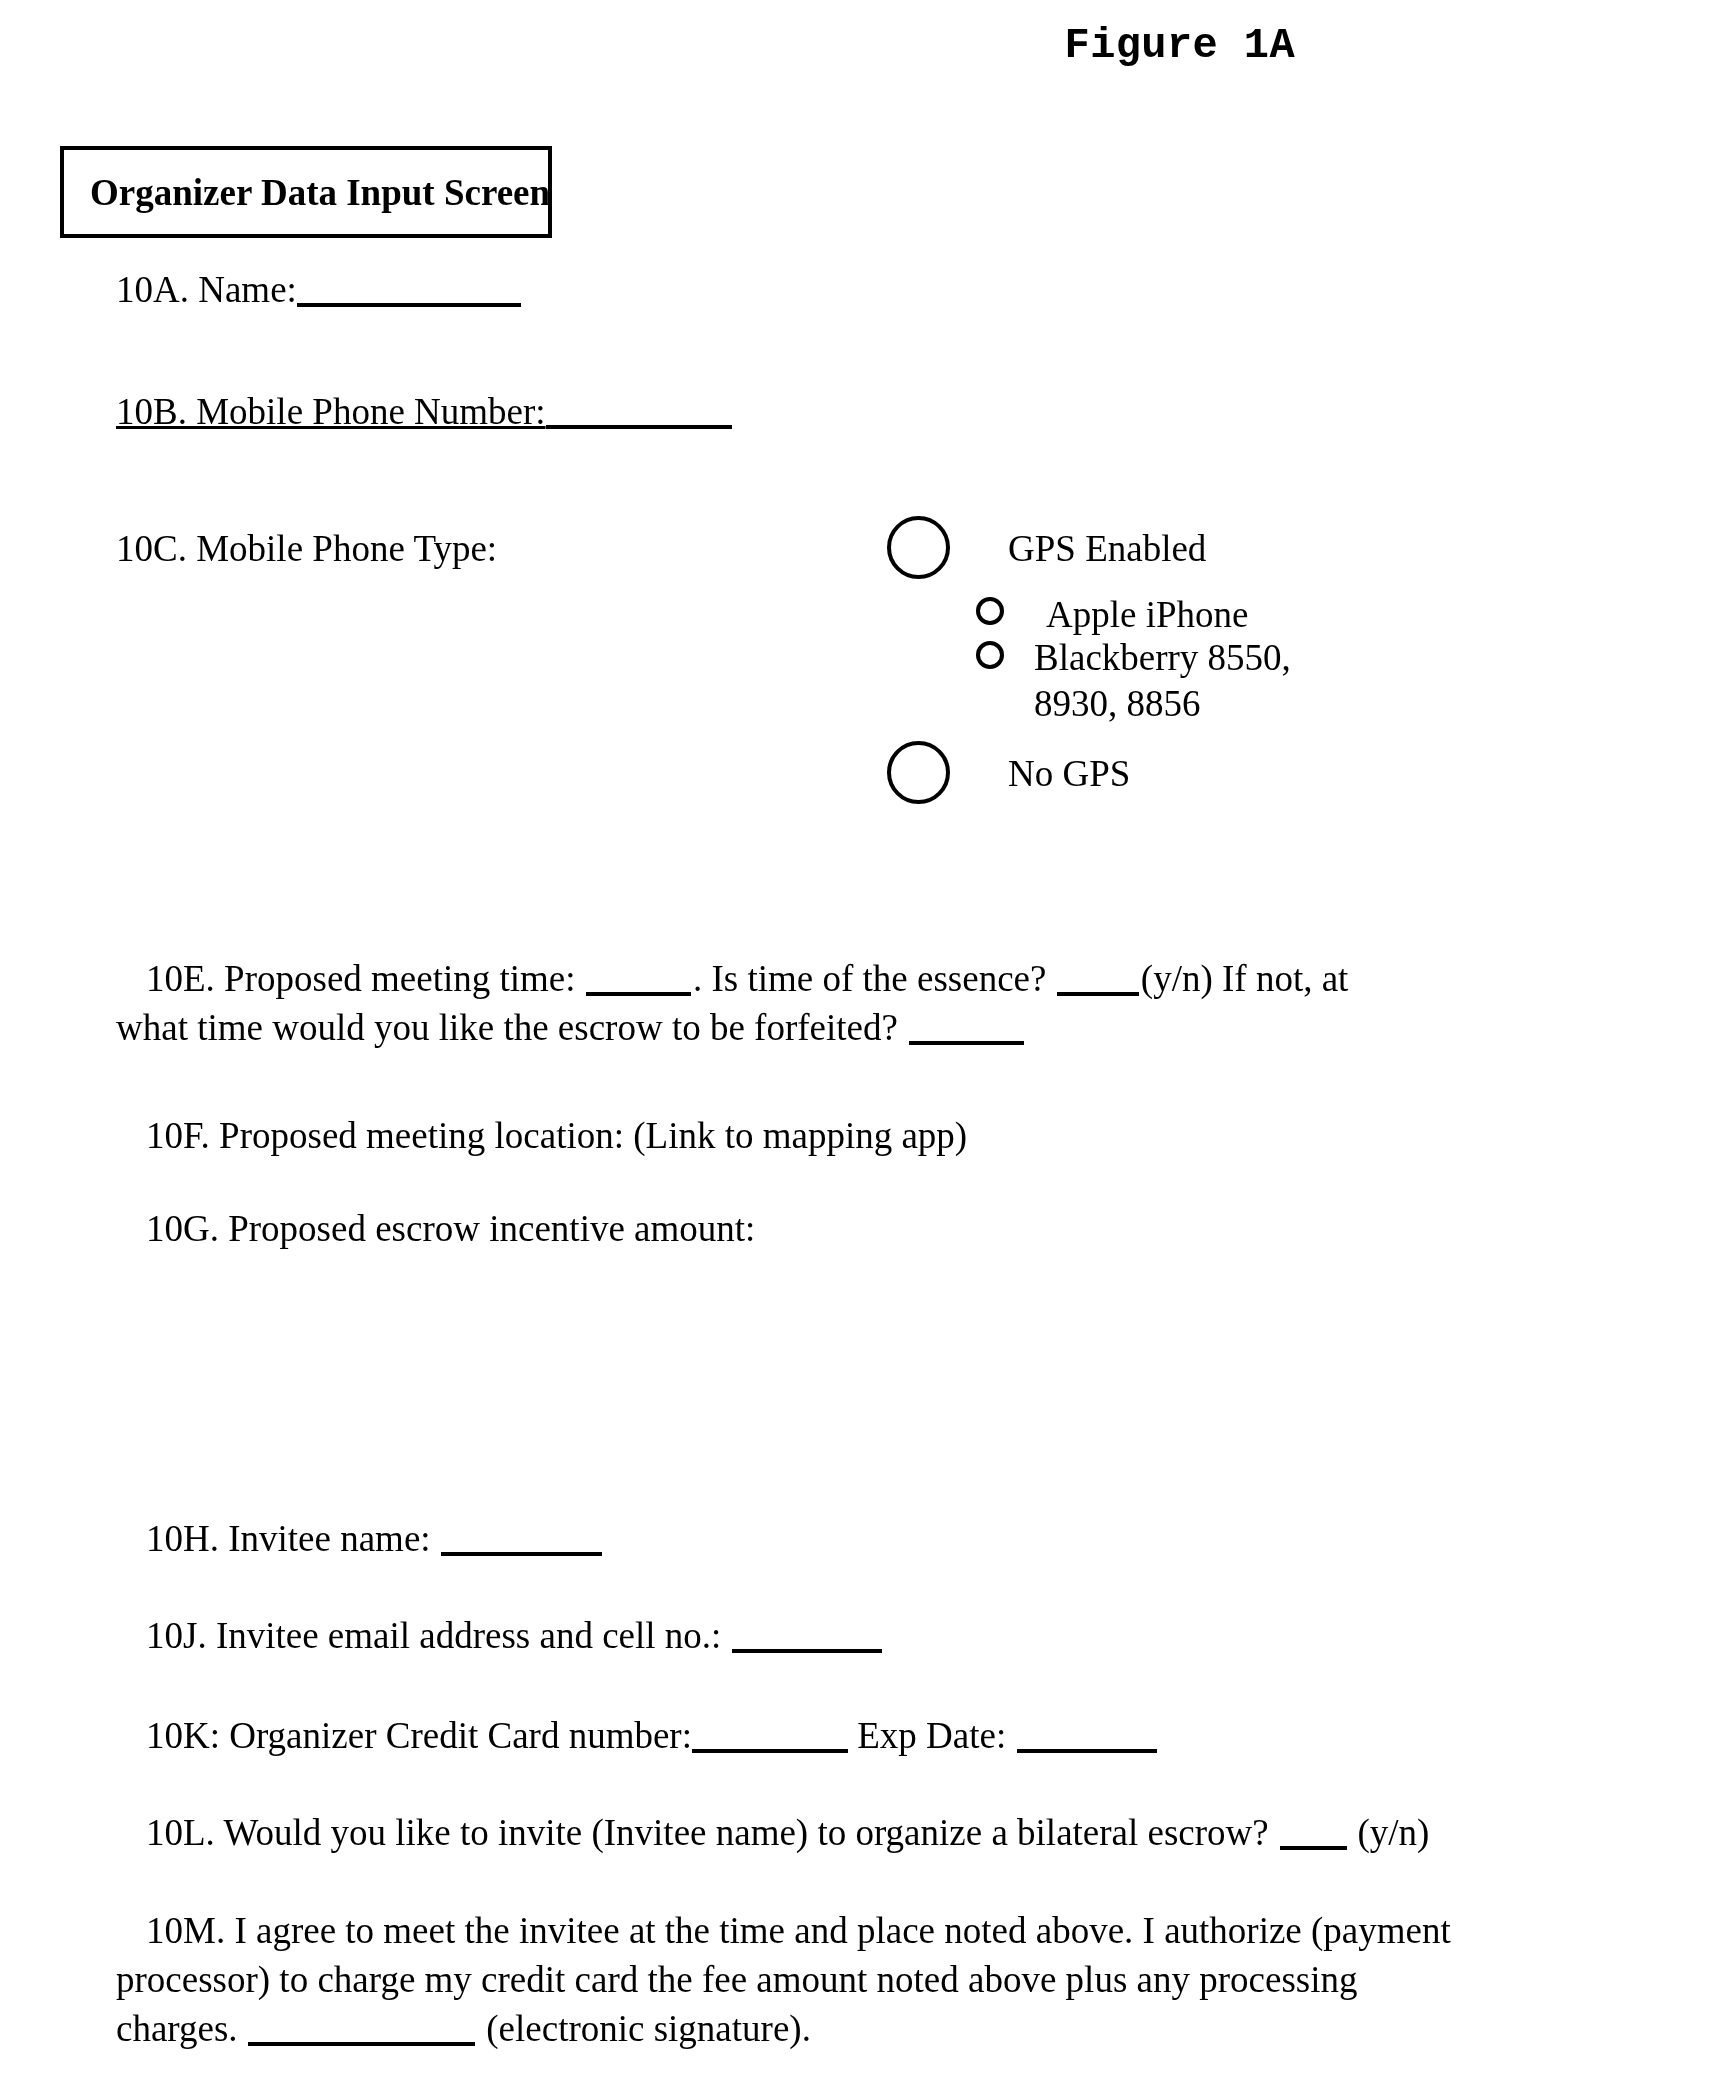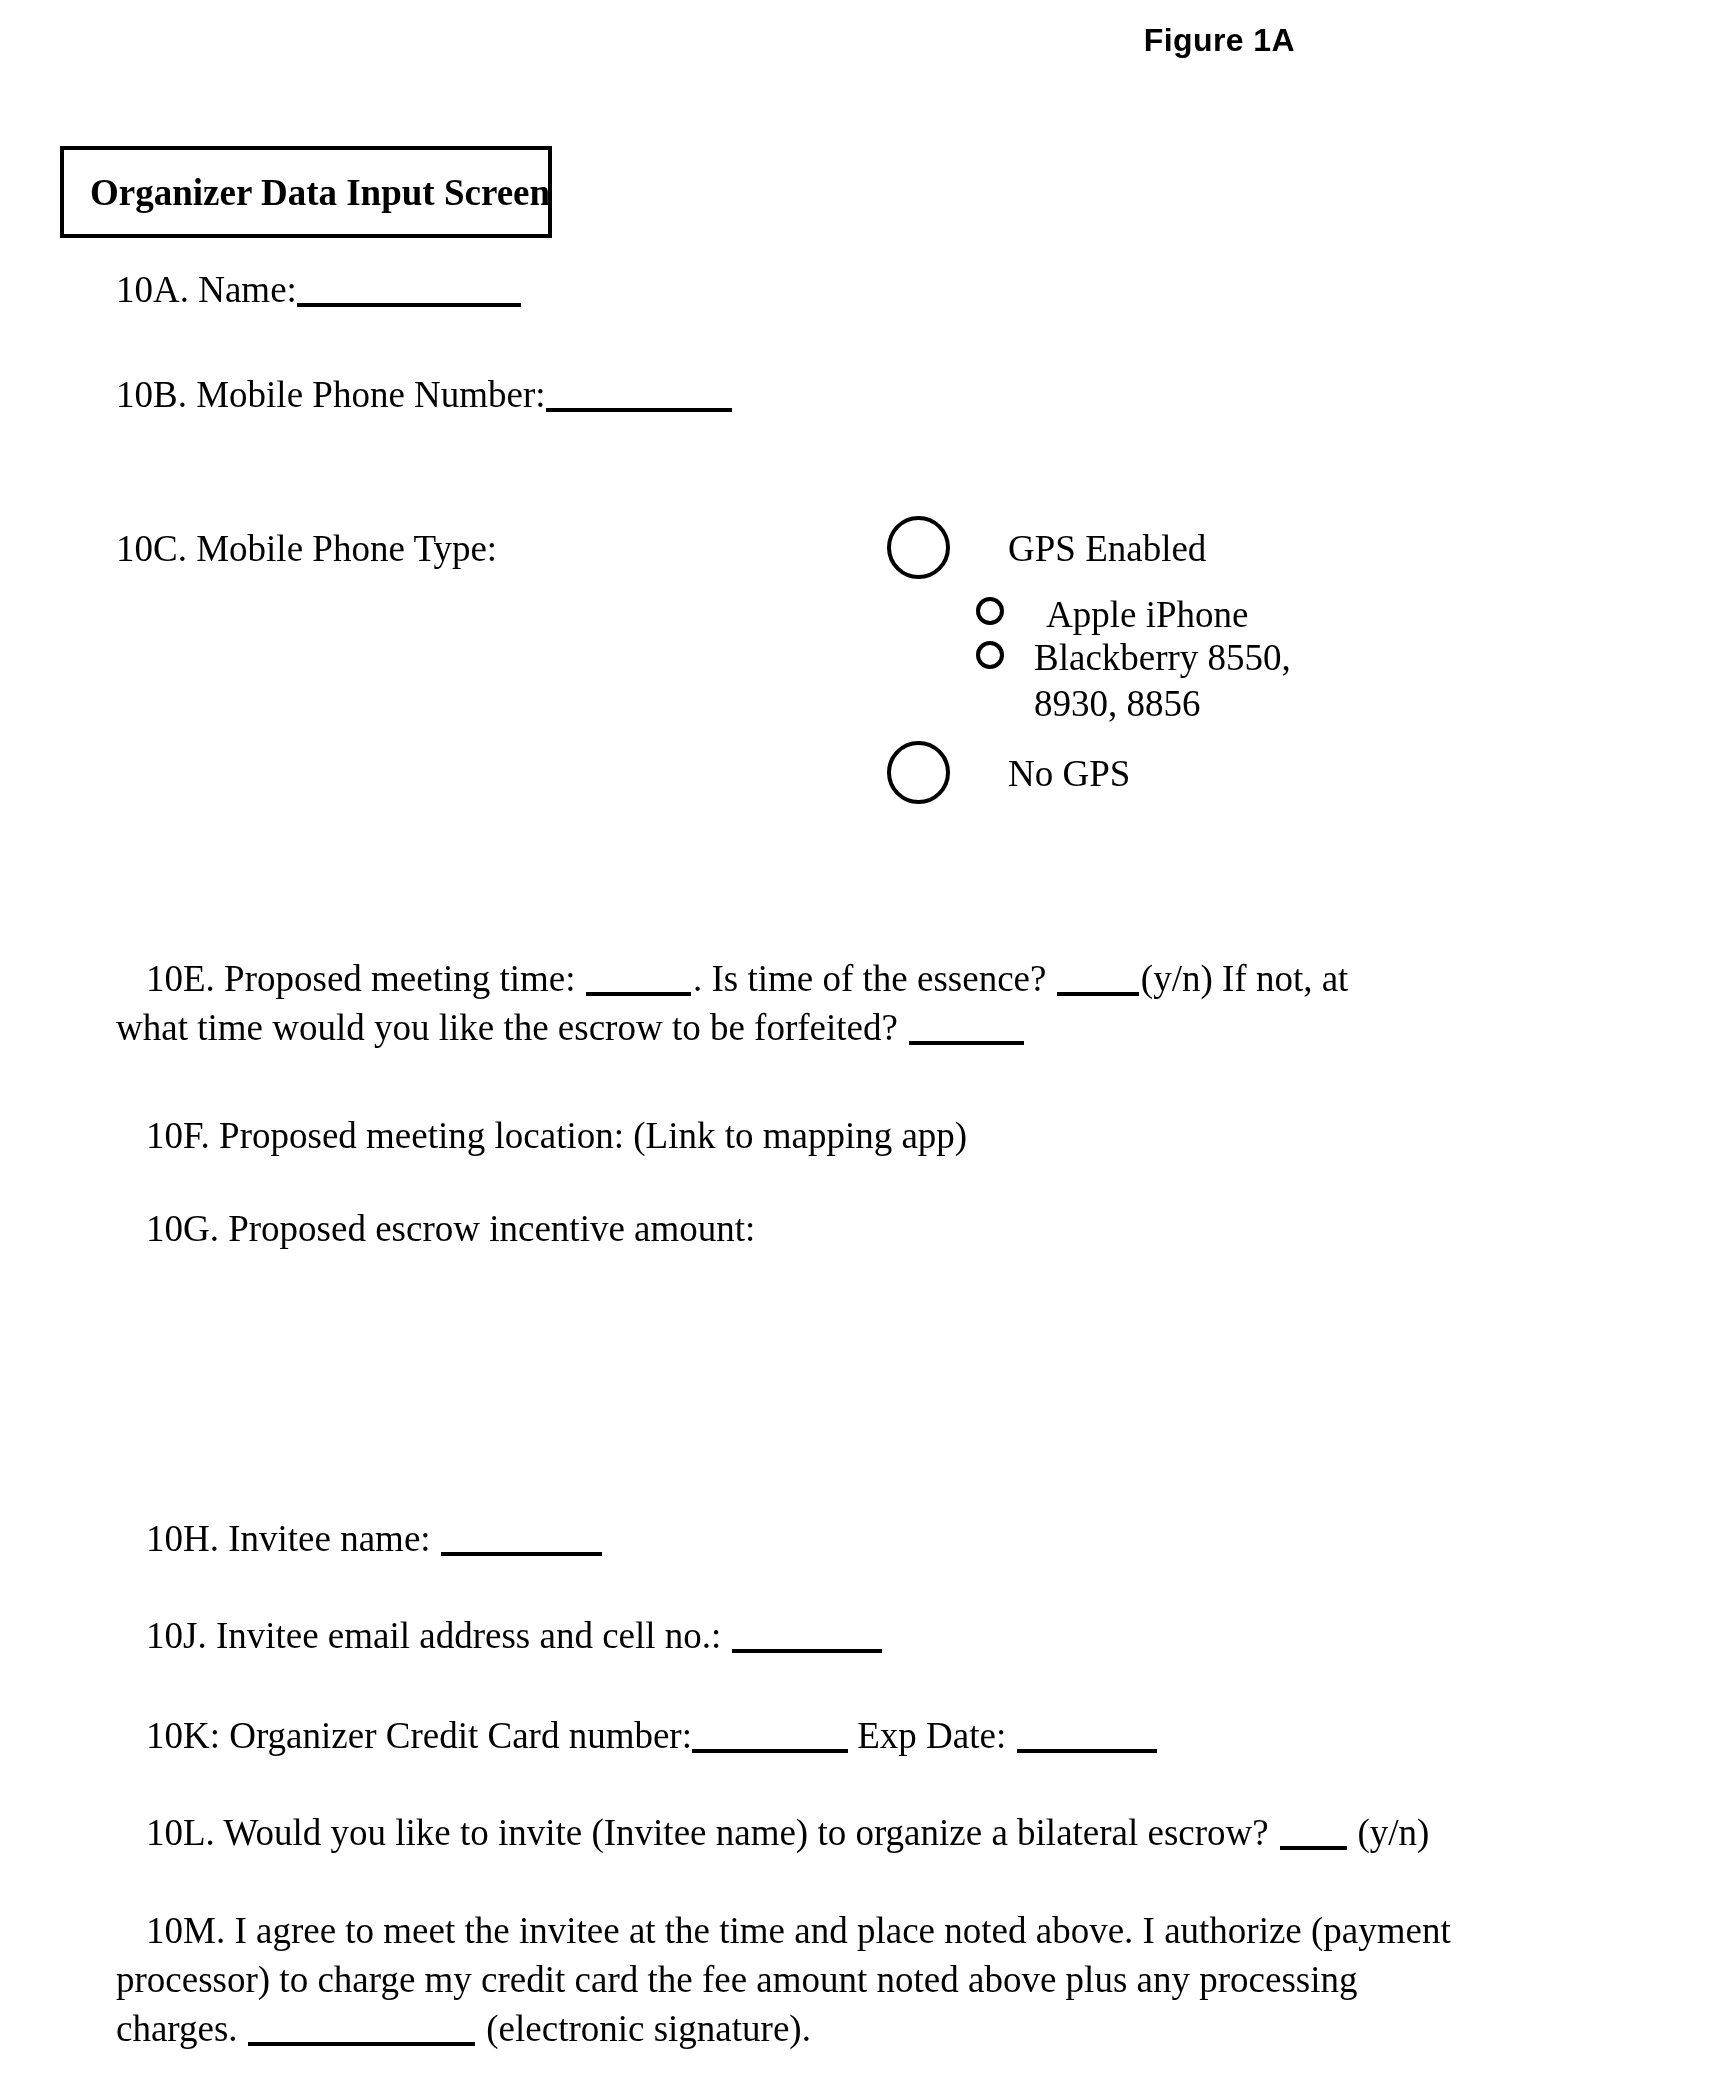--- a/index.html
+++ b/index.html
@@ -19,23 +19,23 @@
     color: #000000;
   }
 
   
   .figure-caption {
     position: absolute;
     top: 23px;
     left: 0;
     width: 1295px;
     text-align: right;
-    font-family: Liberation Sans, sans-serif;
+    font-family: Liberation Mono, monospace;
     font-weight: bold;
-    font-size: 32px;
+    font-size: 42px;
     letter-spacing: 0.4px;
     line-height: 1.1;
   }
 
   
   .title-box {
     position: absolute;
     left: 60px;
     top: 146px;
     width: 492px;
@@ -150,21 +150,21 @@
   <div class="figure-caption">Figure 1A</div>
 
   <div class="title-box">
     <span class="title-box-label">Organizer Data Input Screen</span>
   </div>
 
   <div class="form-line" style="left:116px; top:265px;">
     <span>10A. Name:</span><span class="blank blank-tight" style="width:224px;"></span>
   </div>
 
-  <div class="form-line" style="left:116px; top:370px;">
+  <div class="form-line" style="left:116px; top:387px;text-decoration:underline;">
     <span>10B. Mobile Phone Number:</span><span class="blank blank-tight" style="width:186px;"></span>
   </div>
 
   <div class="form-line" style="left:116px; top:524px;">
     <span>10C. Mobile Phone Type:</span>
   </div>
 
   <div class="radio-group">
 
     <div class="radio-row opt-gps">

